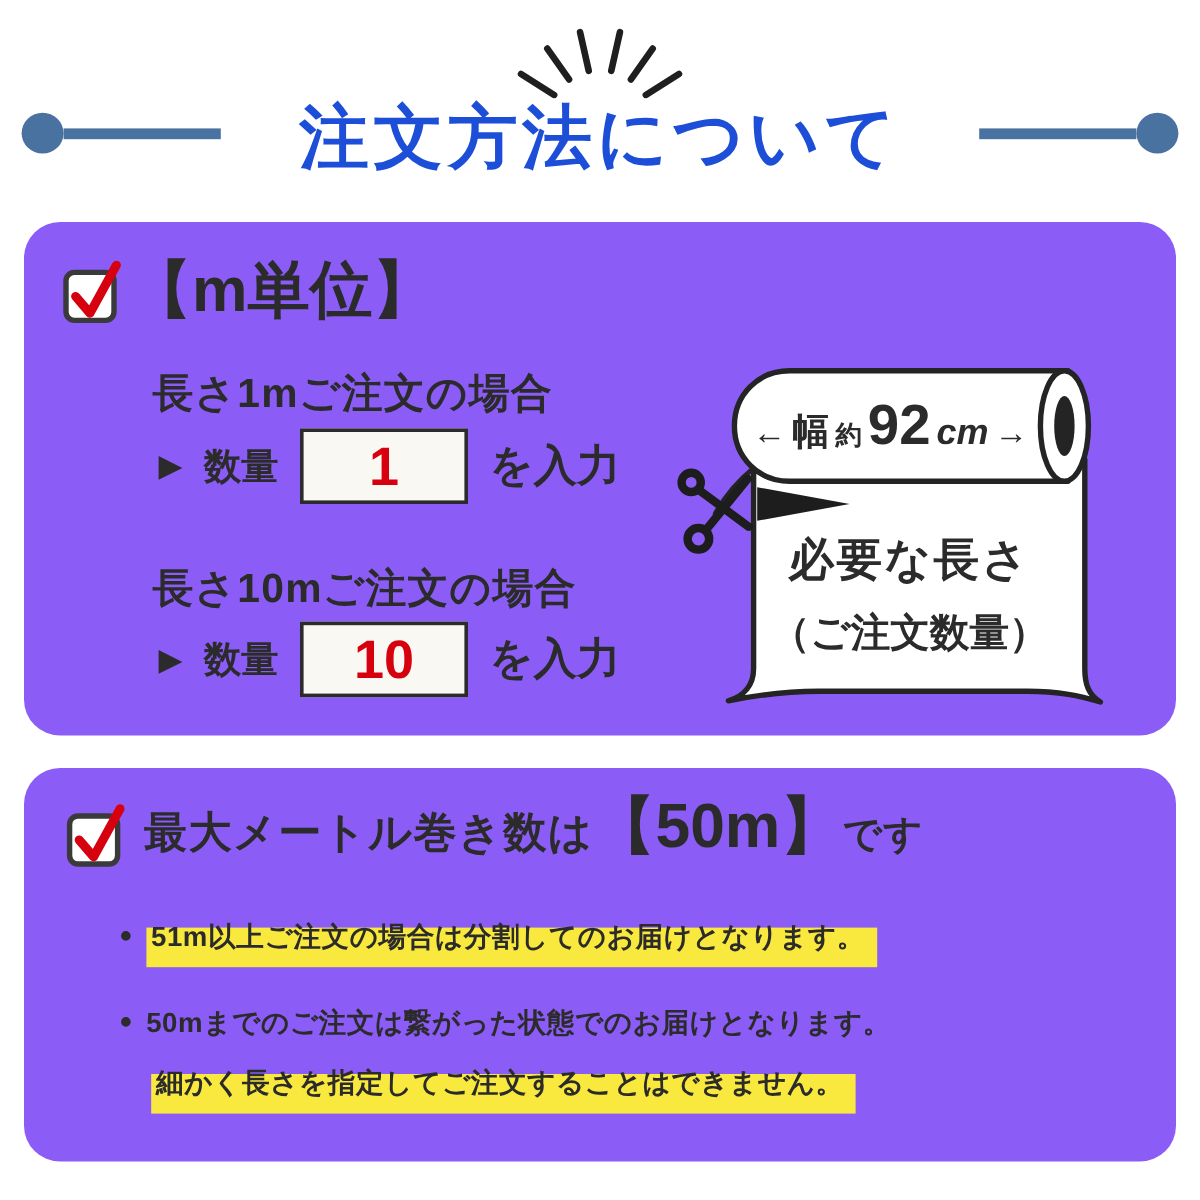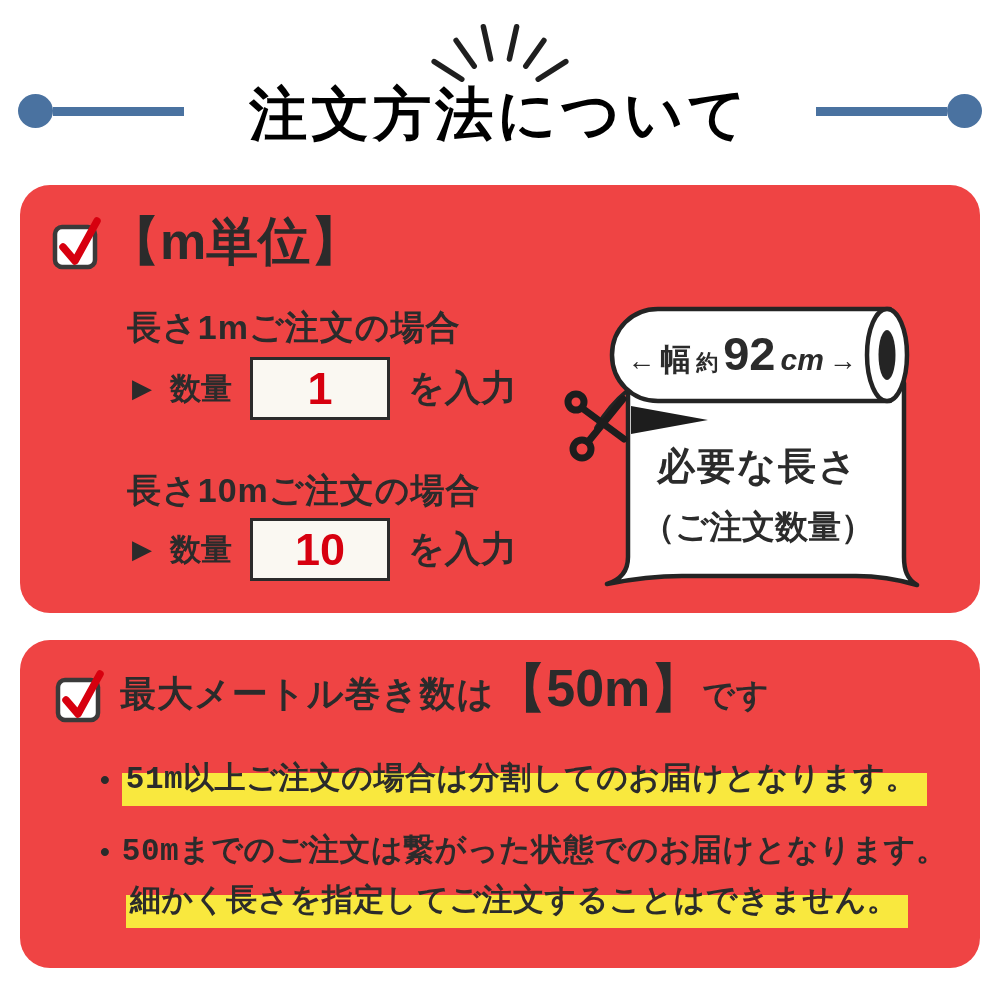--- a/index.html
+++ b/index.html
@@ -6,30 +6,30 @@
   html,body { background:#ffffff; }
   .stage {
     position:relative; width:1000px; height:1000px; background:#ffffff;
     font-family:"Liberation Sans","DejaVu Sans",sans-serif; color:#2b2b2b; overflow:hidden;
   }
 
   
   .burst { position:absolute; left:418px; top:10px; }
   .page-title {
     position:absolute; left:0; top:76px; width:100%; text-align:center;
-    font-size:58px; font-weight:900; letter-spacing:4px; color:#000000;
+    font-size:58px; font-weight:900; letter-spacing:4px; color:#1d4ed8;
   }
   .rule { position:absolute; top:93px; width:166px; height:36px; display:flex; align-items:center; }
   .rule-left  { left:18px; }
   .rule-right { right:18px; }
   .rule .dot { width:35px; height:34px; border-radius:50%; background:#4a72a0; flex:0 0 auto; }
   .rule .bar { flex:1; height:9px; background:#4a72a0; }
 
   
-  .panel { position:absolute; left:20px; width:960px; background:#ef4444; border-radius:30px; }
+  .panel { position:absolute; left:20px; width:960px; background:#8b5cf6; border-radius:30px; }
   .panel-unit { top:185px; height:428px; }
   .panel-max  { top:640px; height:328px; }
 
   .checkbox { position:absolute; }
 
   .head-row { position:absolute; display:flex; align-items:baseline; white-space:nowrap; }
   .head-big   { font-size:52px; font-weight:900; }
   .head-small { font-size:36px; font-weight:900; letter-spacing:1px; }
 
   
@@ -57,21 +57,21 @@
   .roll-label .w2   { font-size:22px; font-weight:800; }
   .roll-label .num  { font-size:47px; font-weight:800; }
   .roll-label .unit { font-size:30px; font-weight:800;font-style:italic; }
   .sheet-label { position:absolute; left:72px; top:148px; width:252px; text-align:center; white-space:nowrap; }
   .sheet-line1 { font-size:38px; font-weight:700; margin-bottom:13px; letter-spacing:2px; }
   .sheet-line2 { font-size:33px; font-weight:700; }
 
   
   .bullet-row { position:absolute; display:flex; align-items:flex-start; white-space:nowrap; }
   .bullet-dot { font-size:28px; line-height:40px; margin-right:12px; font-weight:700; }
-  .bullet-text { font-size:31px; font-weight:700; line-height:40px; letter-spacing:0.5px;font-family:Liberation Mono, monospace; }
+  .bullet-text { font-size:23px; font-weight:700; line-height:40px; letter-spacing:0.5px; }
   .hl {
     background-image:linear-gradient(#f9e83e,#f9e83e);
     background-repeat:no-repeat; background-size:100% 72%; background-position:0 100%;
     padding:0 10px 6px 4px;
   }
 </style>
 </head>
 <body>
 
 <div class="stage">

